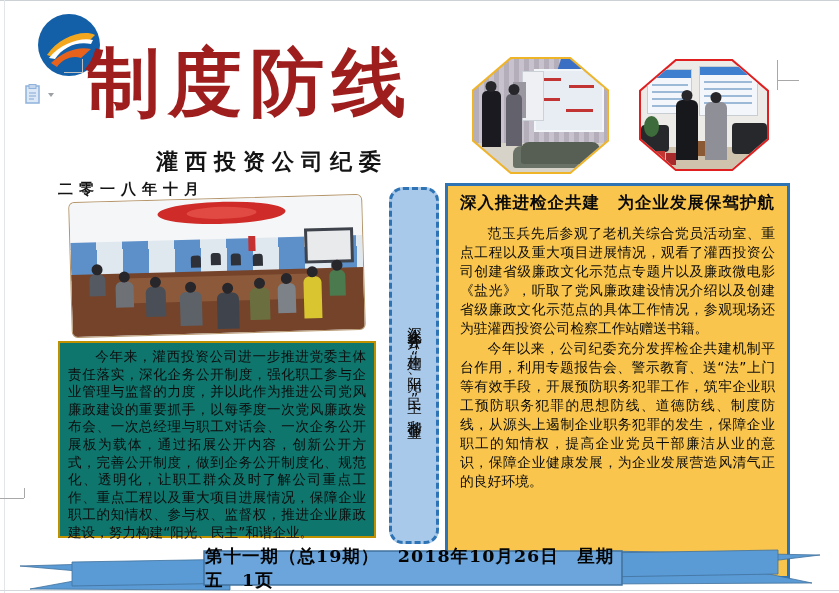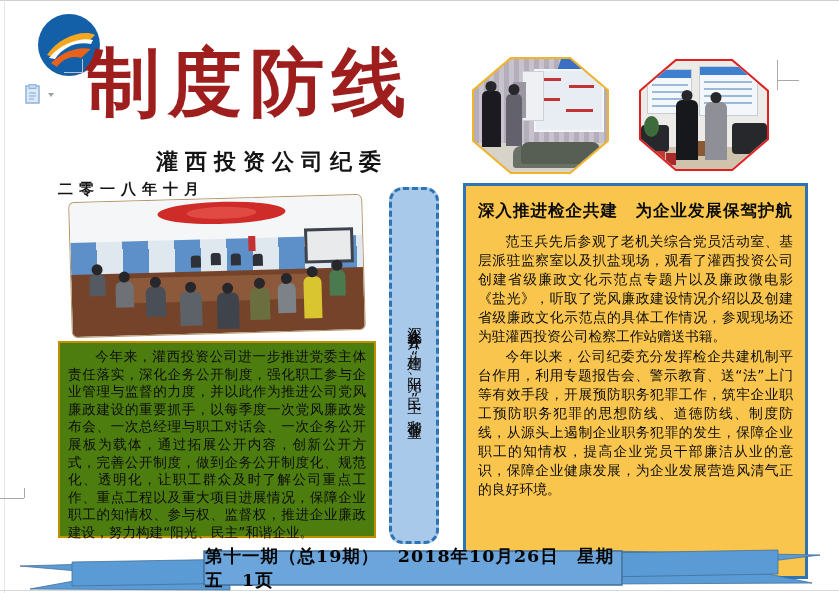--- a/index.html
+++ b/index.html
@@ -88,34 +88,34 @@
   .pp5{left:145px;top:94px;width:22px;height:36px;background:#3f444c;}
   .pp6{left:178px;top:90px;width:20px;height:32px;background:#6b6f3f;}
   .pp7{left:206px;top:86px;width:18px;height:30px;background:#7d8188;}
   .pp8{left:232px;top:80px;width:18px;height:42px;background:#d9c530;}
   .pp9{left:258px;top:74px;width:16px;height:26px;background:#4c7a4f;}
   .tt{position:absolute;width:10px;height:12px;background:#2e3138;border-radius:3px 3px 0 0;}
   .tt1{left:120px;top:56px;} .tt2{left:140px;top:54px;} .tt3{left:160px;top:55px;} .tt4{left:182px;top:56px;}
   
   .left-box{
     left:58px;top:341px;width:318px;height:197px;box-sizing:border-box;
-    border:2px solid #BF9000;background:#4d7c0f;padding:5px 8px;
+    border:2px solid #BF9000;background:#0f766e;padding:5px 8px;
   }
   .left-box p{margin:0;font-size:13.6px;line-height:17.6px;text-align:justify;text-indent:2em;color:#0c0c0c;}
   
   .vstrip{
     left:389px;top:187px;width:50px;height:357px;box-sizing:border-box;
     background:#A9C9EA;border:3px dashed #2E74B5;border-radius:14px;
     display:flex;align-items:center;justify-content:center;
   }
   .vtext{writing-mode:vertical-rl;text-orientation:upright;font-size:14.5px;letter-spacing:2px;color:#0c0c0c;font-weight:500;}
   
   .right-box{
-    left:463px;top:183px;width:345px;height:396px;box-sizing:border-box;
-    background:#F9C54D;border:3px solid #2E74B5;padding:12px 12px 6px;
+    left:445px;top:183px;width:345px;height:396px;box-sizing:border-box;
+    background:#F9C54D;border:3px solid #2E74B5;padding:4px 12px 6px;
   }
   .rtitle{text-align:center;font-weight:bold;font-size:16.5px;letter-spacing:1px;margin:2px 0 10px;color:#0a0a0a;}
   .right-box p{margin:0;font-size:13.8px;line-height:19.1px;text-align:justify;text-indent:2em;color:#0c0c0c;}
   
   .ribbon-svg{left:0;top:543px;width:839px;height:50px;}
   .ribbon-label{
     left:205px;top:551px;width:416px;height:33px;display:flex;align-items:center;justify-content:center;
     font-family:"DejaVu Serif","Liberation Serif",serif;
     font-weight:bold;font-size:17.5px;letter-spacing:1px;color:#050505;
   }
@@ -219,21 +219,21 @@
 <div class="abs left-box">
   <p>今年来，灌西投资公司进一步推进党委主体责任落实，深化企务公开制度，强化职工参与企业管理与监督的力度，并以此作为推进公司党风廉政建设的重要抓手，以每季度一次党风廉政发布会、一次总经理与职工对话会、一次企务公开展板为载体，通过拓展公开内容，创新公开方式，完善公开制度，做到企务公开制度化、规范化、透明化，让职工群众及时了解公司重点工作、重点工程以及重大项目进展情况，保障企业职工的知情权、参与权、监督权，推进企业廉政建设，努力构建“阳光、民主”和谐企业。</p>
 </div>
 
 <div class="abs vstrip">
   <div class="vtext">深化企务公开　构建“阳光、民主”和谐企业</div>
 </div>
 
 <div class="abs right-box">
   <div class="rtitle">深入推进检企共建　为企业发展保驾护航</div>
-  <p>范玉兵先后参观了老机关综合党员活动室、基层派驻监察室以及扒盐现场，观看了灌西投资公司创建省级廉政文化示范点专题片以及廉政微电影《盐光》，听取了党风廉政建设情况介绍以及创建省级廉政文化示范点的具体工作情况，参观现场还为驻灌西投资公司检察工作站赠送书籍。</p>
+  <p>范玉兵先后参观了老机关综合党员活动室、重点工程以及重大项目进展情况，观看了灌西投资公司创建省级廉政文化示范点专题片以及廉政微电影《盐光》，听取了党风廉政建设情况介绍以及创建省级廉政文化示范点的具体工作情况，参观现场还为驻灌西投资公司检察工作站赠送书籍。</p>
   <p>今年以来，公司纪委充分发挥检企共建机制平台作用，利用专题报告会、警示教育、送“法”上门等有效手段，开展预防职务犯罪工作，筑牢企业职工预防职务犯罪的思想防线、道德防线、制度防线，从源头上遏制企业职务犯罪的发生，保障企业职工的知情权，提高企业党员干部廉洁从业的意识，保障企业健康发展，为企业发展营造风清气正的良好环境。</p>
 </div>
 
 <svg class="abs ribbon-svg" viewBox="0 0 839 50">
   <polygon points="230,17 20,23 112,31 30,46 230,47" fill="#5B9BD5" stroke="#41719C" stroke-width="0.8"></polygon>
   <polygon points="605,8 820,12 730,23 812,40 605,41" fill="#5B9BD5" stroke="#41719C" stroke-width="0.8"></polygon>
   <polygon points="72,19 778,7 778,31 72,43" fill="#5B9BD5" stroke="#41719C" stroke-width="0.8"></polygon>
   <rect x="204" y="8" width="418" height="34" fill="#6BA5DC" stroke="#41719C" stroke-width="1.5"></rect>
 </svg>
 <div class="abs ribbon-label">第十一期（总19期）　2018年10月26日　星期五　1页</div>

